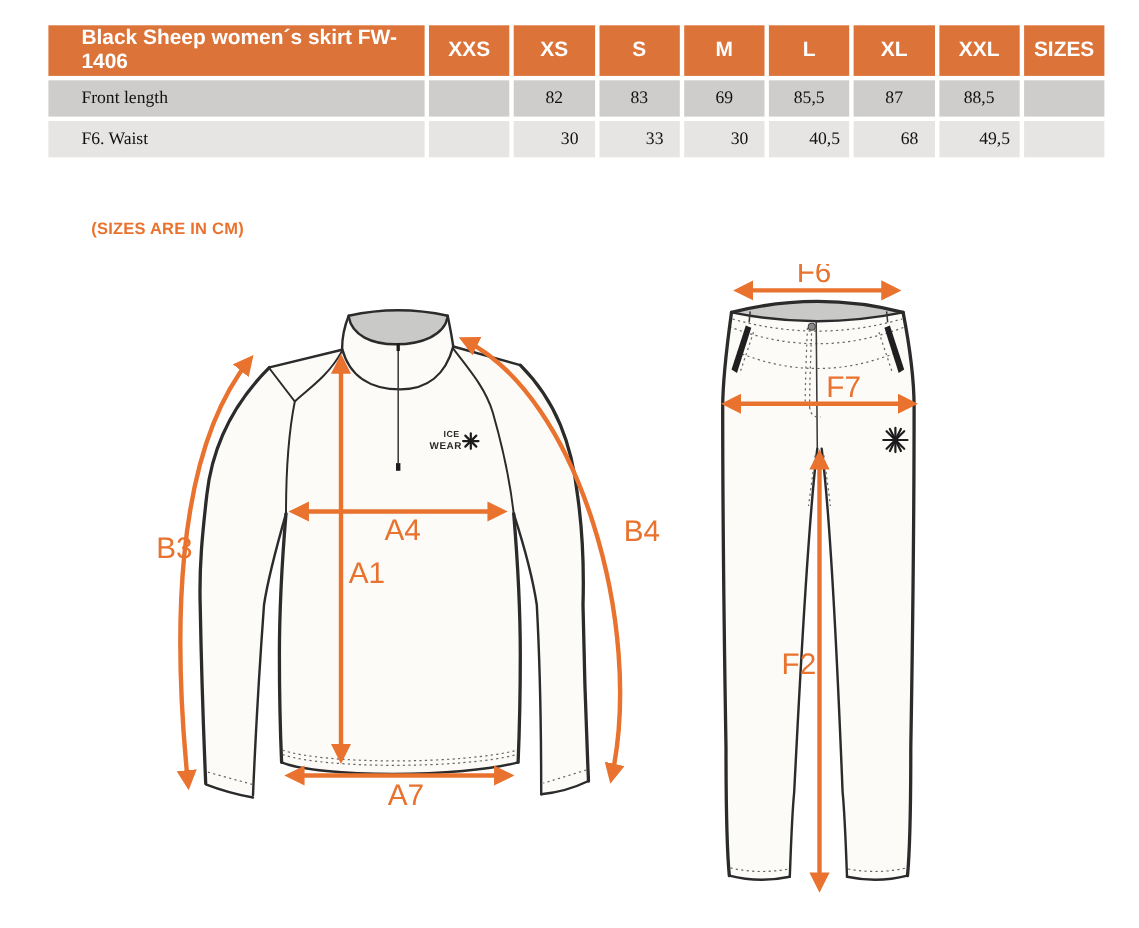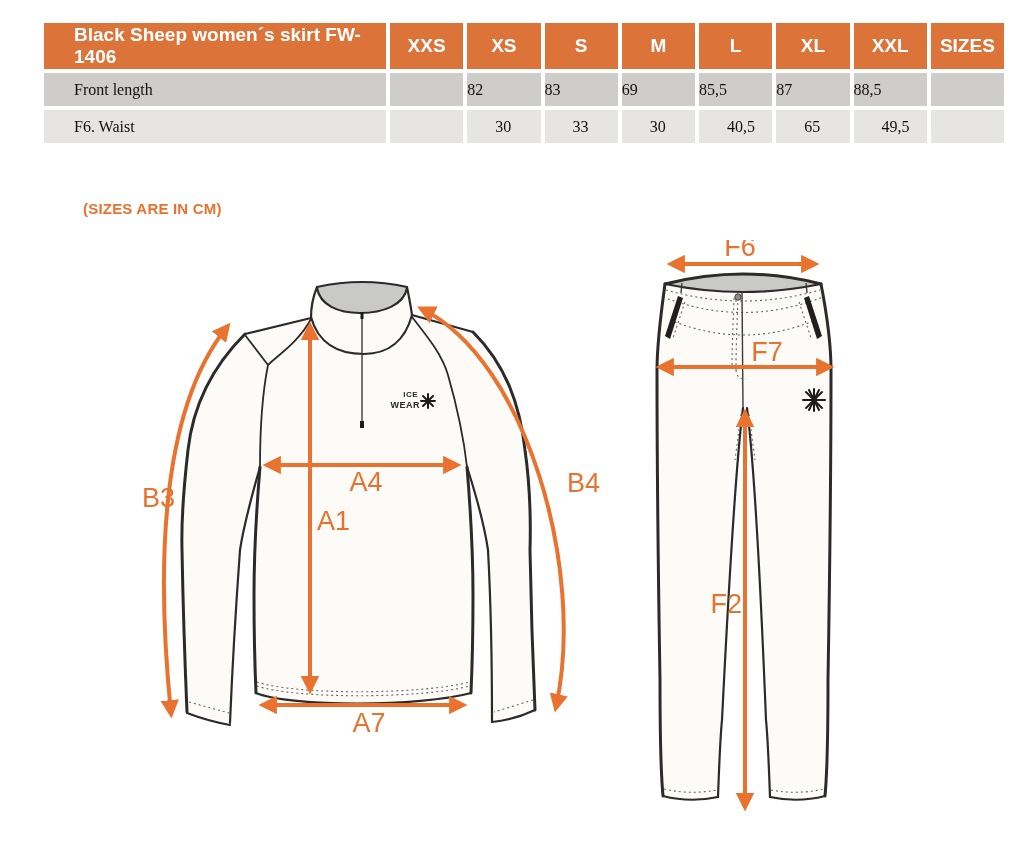--- a/index.html
+++ b/index.html
@@ -15,21 +15,21 @@
   .page{position:relative;width:1035px;height:844px;background:#ffffff;
         font-family:"Liberation Sans",sans-serif;overflow:hidden;}
 
   
   table.size-table{position:absolute;left:40px;top:19px;width:968px;
         border-collapse:separate;border-spacing:4px;table-layout:fixed;}
   table.size-table th, table.size-table td{padding:0;vertical-align:middle;}
   table.size-table thead th{background:var(--header-orange);color:#ffffff;
         font-weight:bold;font-size:19px;height:46px;text-align:center;}
   table.size-table thead th.title-cell{width:312px;text-align:left;padding-left:30px;}
-  table.size-table tbody td{height:33px;text-align:left;
+  table.size-table tbody td{height:33px;text-align:center;
         font-family:"Liberation Serif","DejaVu Serif",serif;font-size:16px;color:#111;}
   table.size-table tbody td.label-cell{text-align:left;padding-left:30px;}
   tr.row-dark td{background:var(--row-dark);margin-top:41px;}
   tr.row-light td{background:var(--row-light);padding-left:28px;}
 
   
   .sizes-note{position:absolute;left:68px;top:200px;color:var(--arrow-orange);
         font-size:15px;font-weight:bold;letter-spacing:.2px;margin-left:15px;}
 
   
@@ -80,21 +80,21 @@
           <td>88,5</td>
           <td></td>
         </tr>
         <tr class="row-light">
           <td class="label-cell">F6. Waist</td>
           <td></td>
           <td>30</td>
           <td>33</td>
           <td>30</td>
           <td>40,5</td>
-          <td>65</td>
+          <td>68</td>
           <td>49,5</td>
           <td></td>
         </tr>
       </tbody>
   </table>
 
   <div class="sizes-note">(SIZES ARE IN CM)</div>
 
   <svg class="shirt-svg" width="460" height="490" viewBox="0 0 460 490">
     <defs>

